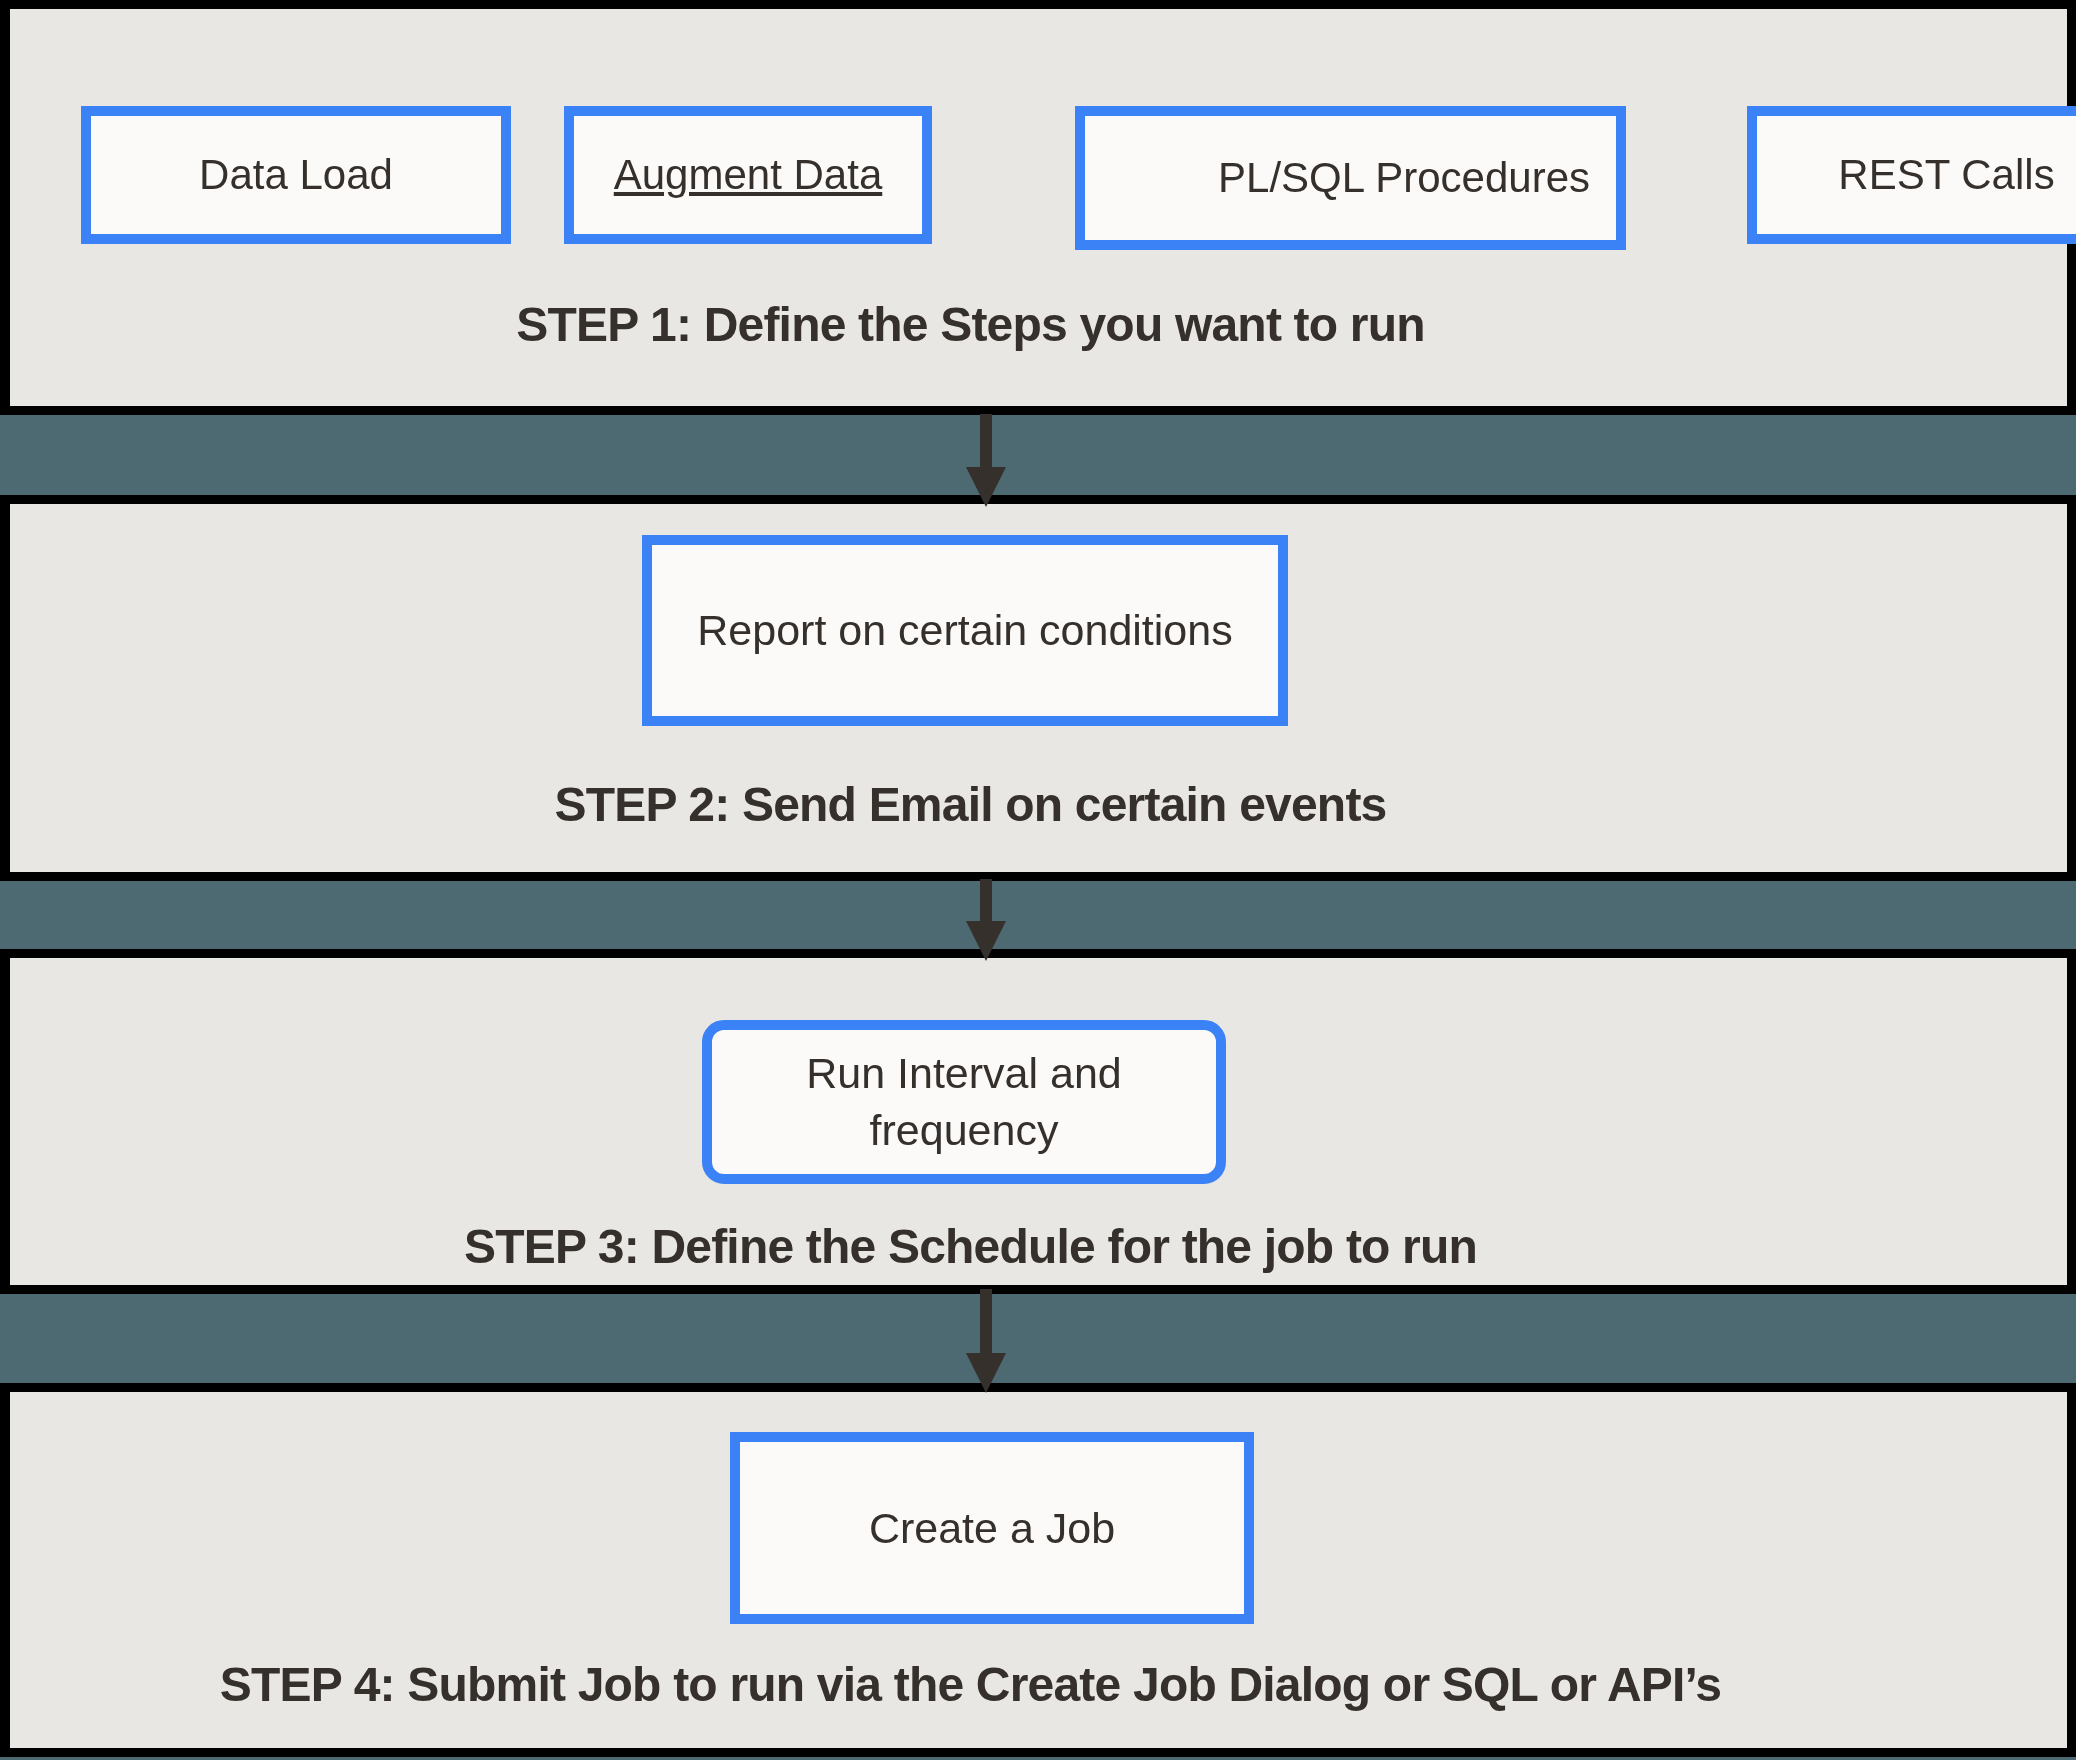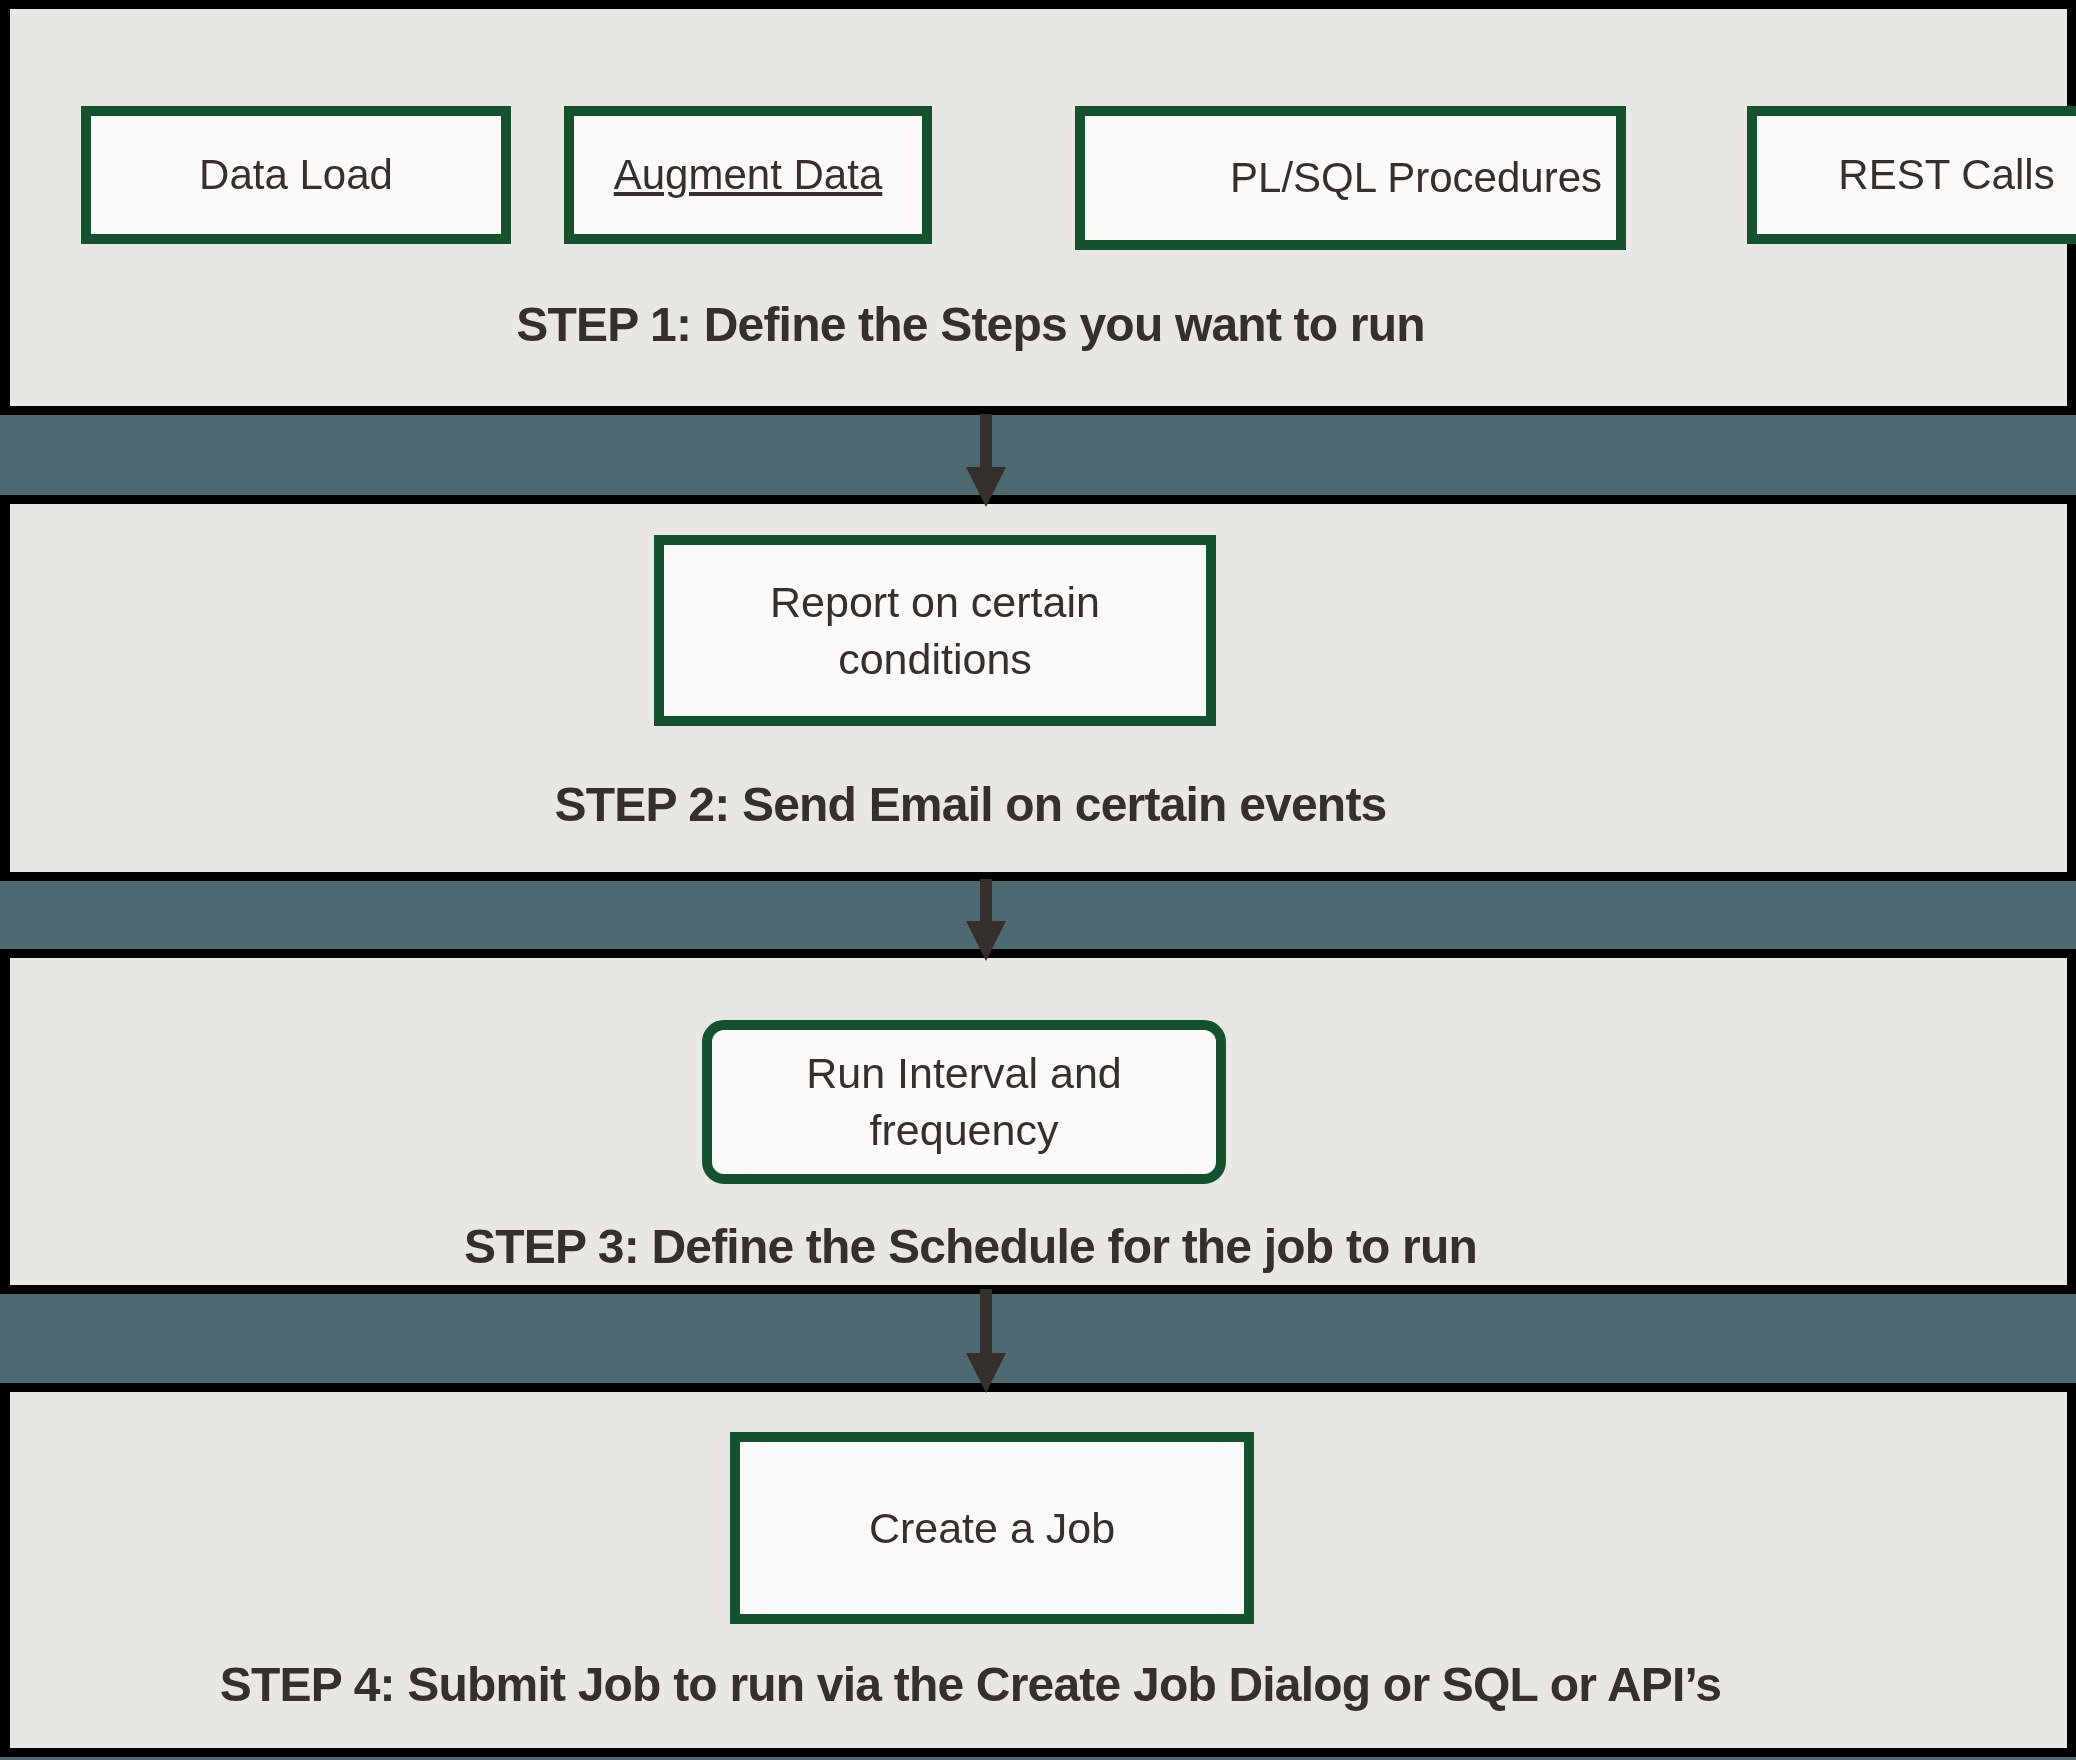--- a/index.html
+++ b/index.html
@@ -19,35 +19,35 @@
     box-sizing:border-box;
   }
   .band1{top:0;height:415px;}
   .band2{top:495px;height:386px;}
   .band3{top:949px;height:345px;}
   .band4{top:1383px;height:374px;}
 
   .box{
     position:absolute;
     background:#fbfaf8;
-    border:10px solid #14532d;
+    border:10px solid #3b82f6;
     box-sizing:border-box;
     display:flex;align-items:center;justify-content:center;
     text-align:center;
     font-size:42px;line-height:1.32;
     color:#35302c;
-    padding:0 14px;
+    padding:0 26px;
   }
   
   .box-data-load   {left:71px;  top:97px; width:430px; height:138px;}
   .box-augment-data{left:554px; top:97px; width:368px; height:138px;text-decoration:underline;}
   .box-plsql       {left:1065px;top:97px; width:551px; height:144px;justify-content:flex-end;}
   .box-rest-calls  {left:1737px;top:97px; width:399px; height:138px;}
 
-  .band2 .box{left:632px; top:31px; width:562px; height:191px; font-size:43px;margin-left:12px;}
+  .band2 .box{left:632px; top:31px; width:646px; height:191px; font-size:43px;}
   .band3 .box{left:692px; top:62px; width:524px; height:164px; font-size:43px;border-radius:22px;}
   .band4 .box{left:720px; top:40px; width:524px; height:192px; font-size:43px;}
 
   .caption{
     position:absolute;left:-68px;width:100%;
     text-align:center;
     font-weight:bold;
     font-size:48px;
     letter-spacing:-0.8px;
     color:#35302c;

